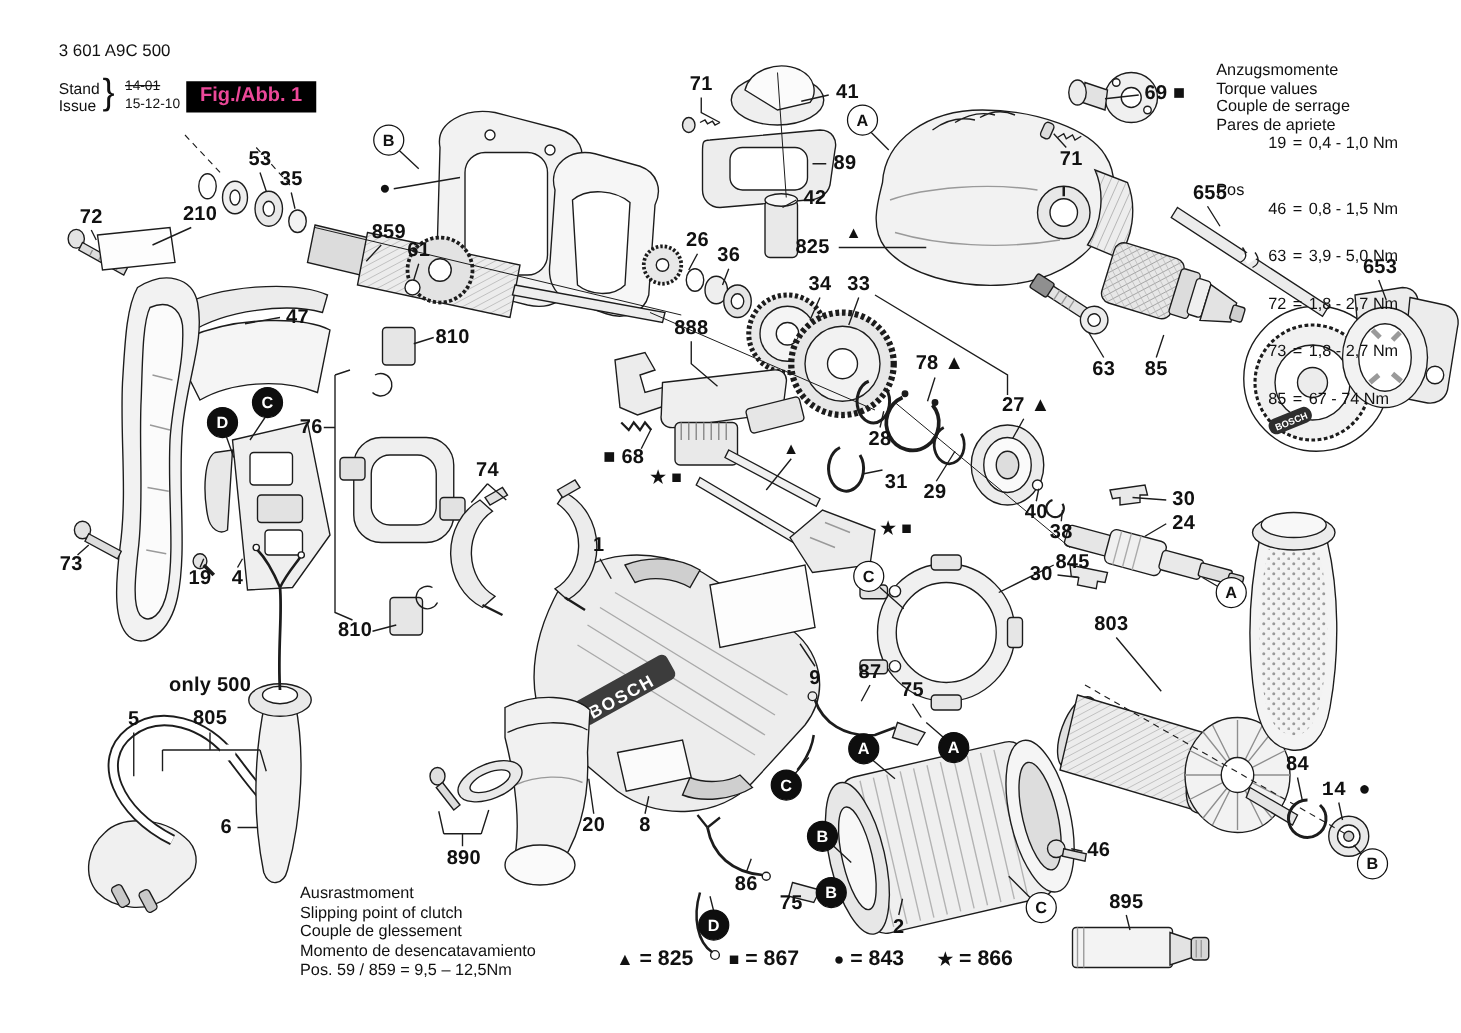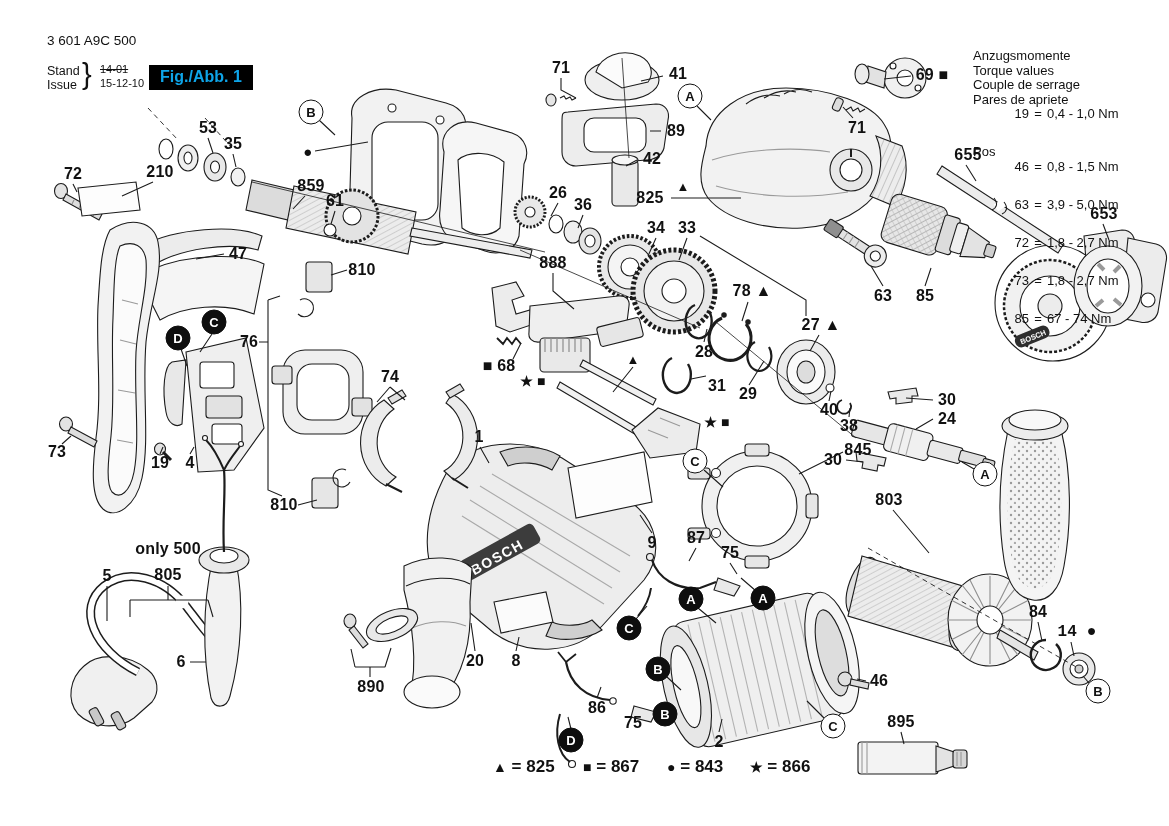--- a/index.html
+++ b/index.html
@@ -13,21 +13,21 @@
   .marker{position:absolute;width:23px;height:23px;border-radius:50%;transform:translate(-50%,-50%);
           display:flex;align-items:center;justify-content:center;font-size:13px;font-weight:700;z-index:3;}
   .marker.w{background:#fff;border:1.7px solid #111;color:#111;}
   .marker.b{background:#0e0e0e;border:1.7px solid #0e0e0e;color:#fff;}
   
   .hdr-pn{position:absolute;left:47px;top:33px;font-size:13.5px;}
   .hdr-stand{position:absolute;left:47px;top:65px;font-size:12.5px;line-height:13.5px;}
   .hdr-brace{position:absolute;left:82px;top:58px;font-size:29px;font-weight:400;}
   .hdr-dates{position:absolute;left:100px;top:63px;font-size:11px;line-height:13.5px;}
   .strike{text-decoration:line-through;}
-  .figbox{position:absolute;left:149px;top:65px;background:#000;color:#0ea5e9;font-weight:700;
+  .figbox{position:absolute;left:149px;top:65px;background:#000;color:#ec4899;font-weight:700;
           font-size:16px;padding:3px 11px 4px;}
   
   .torque{position:absolute;left:973px;top:49px;font-size:13px;line-height:14.6px;z-index:3;}
   .trow{display:flex;}
   .trow .c0{width:30px;margin-top:38px;}
   .trow .p{width:26px;text-align:right;}
   .trow .e{width:18px;text-align:center;}
   
   .note{position:absolute;font-size:13px;line-height:15.6px;z-index:3;}
   #clutch-note{left:240px;top:706px;}
@@ -432,20 +432,27 @@
       <span class="v">1,8 - 2,7 Nm</span>
     </div>
     <div class="trow">
       <span class="c0"></span>
         <span class="p">85</span>
       <span class="e">=</span>
       <span class="v">67 -  74 Nm</span>
     </div>
   </div>
 
+  <div class="note" id="clutch-note">
+    <div>Ausrastmoment</div>
+    <div>Slipping point of clutch</div>
+    <div>Couple de glessement</div>
+    <div>Momento de desencatavamiento</div>
+    <div>Pos.  59 / 859  =   9,5 – 12,5Nm</div>
+  </div>
 
 
   <div class="legend-item" style="left:493px">
     <span class="sym">▲</span>
     <span>=</span>
     <span>825</span>
   </div>
   <div class="legend-item" style="left:583px">
     <span class="sym">■</span>
     <span>=</span>

